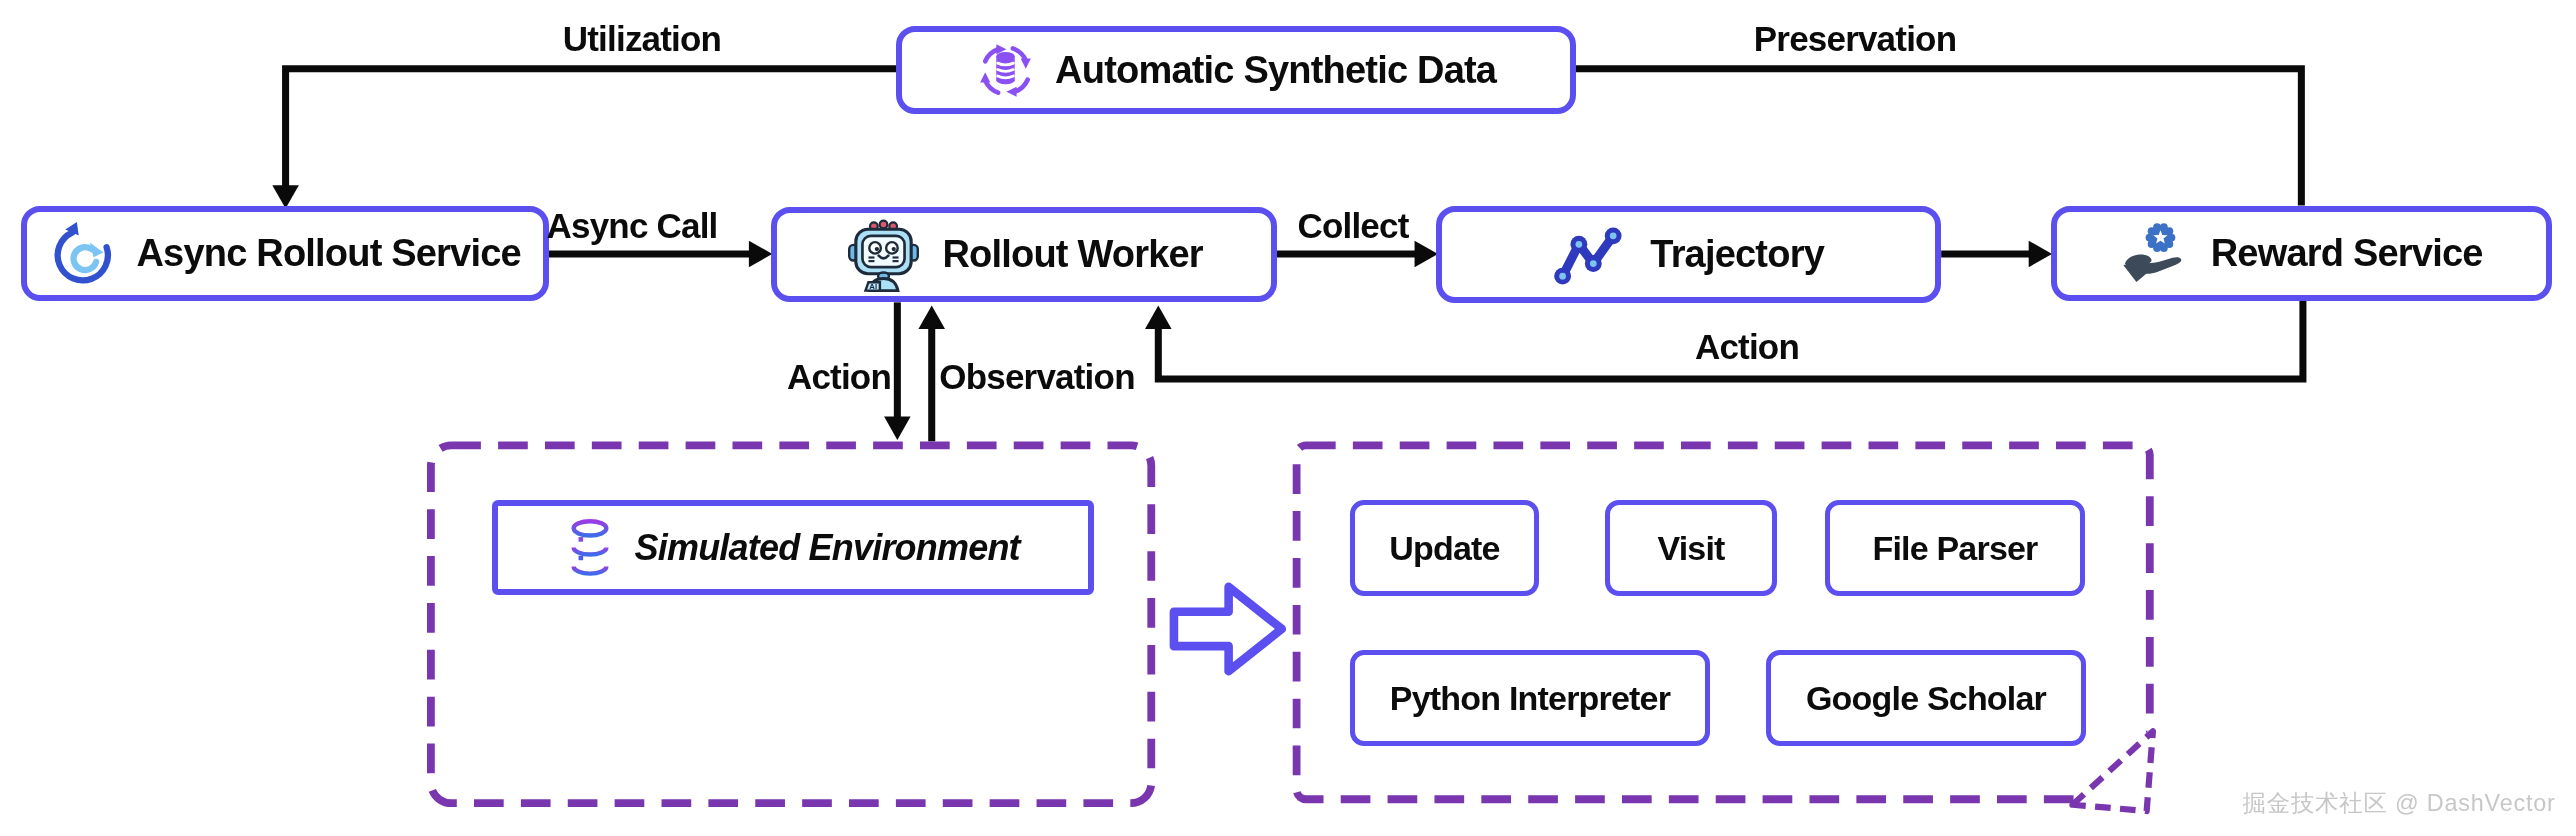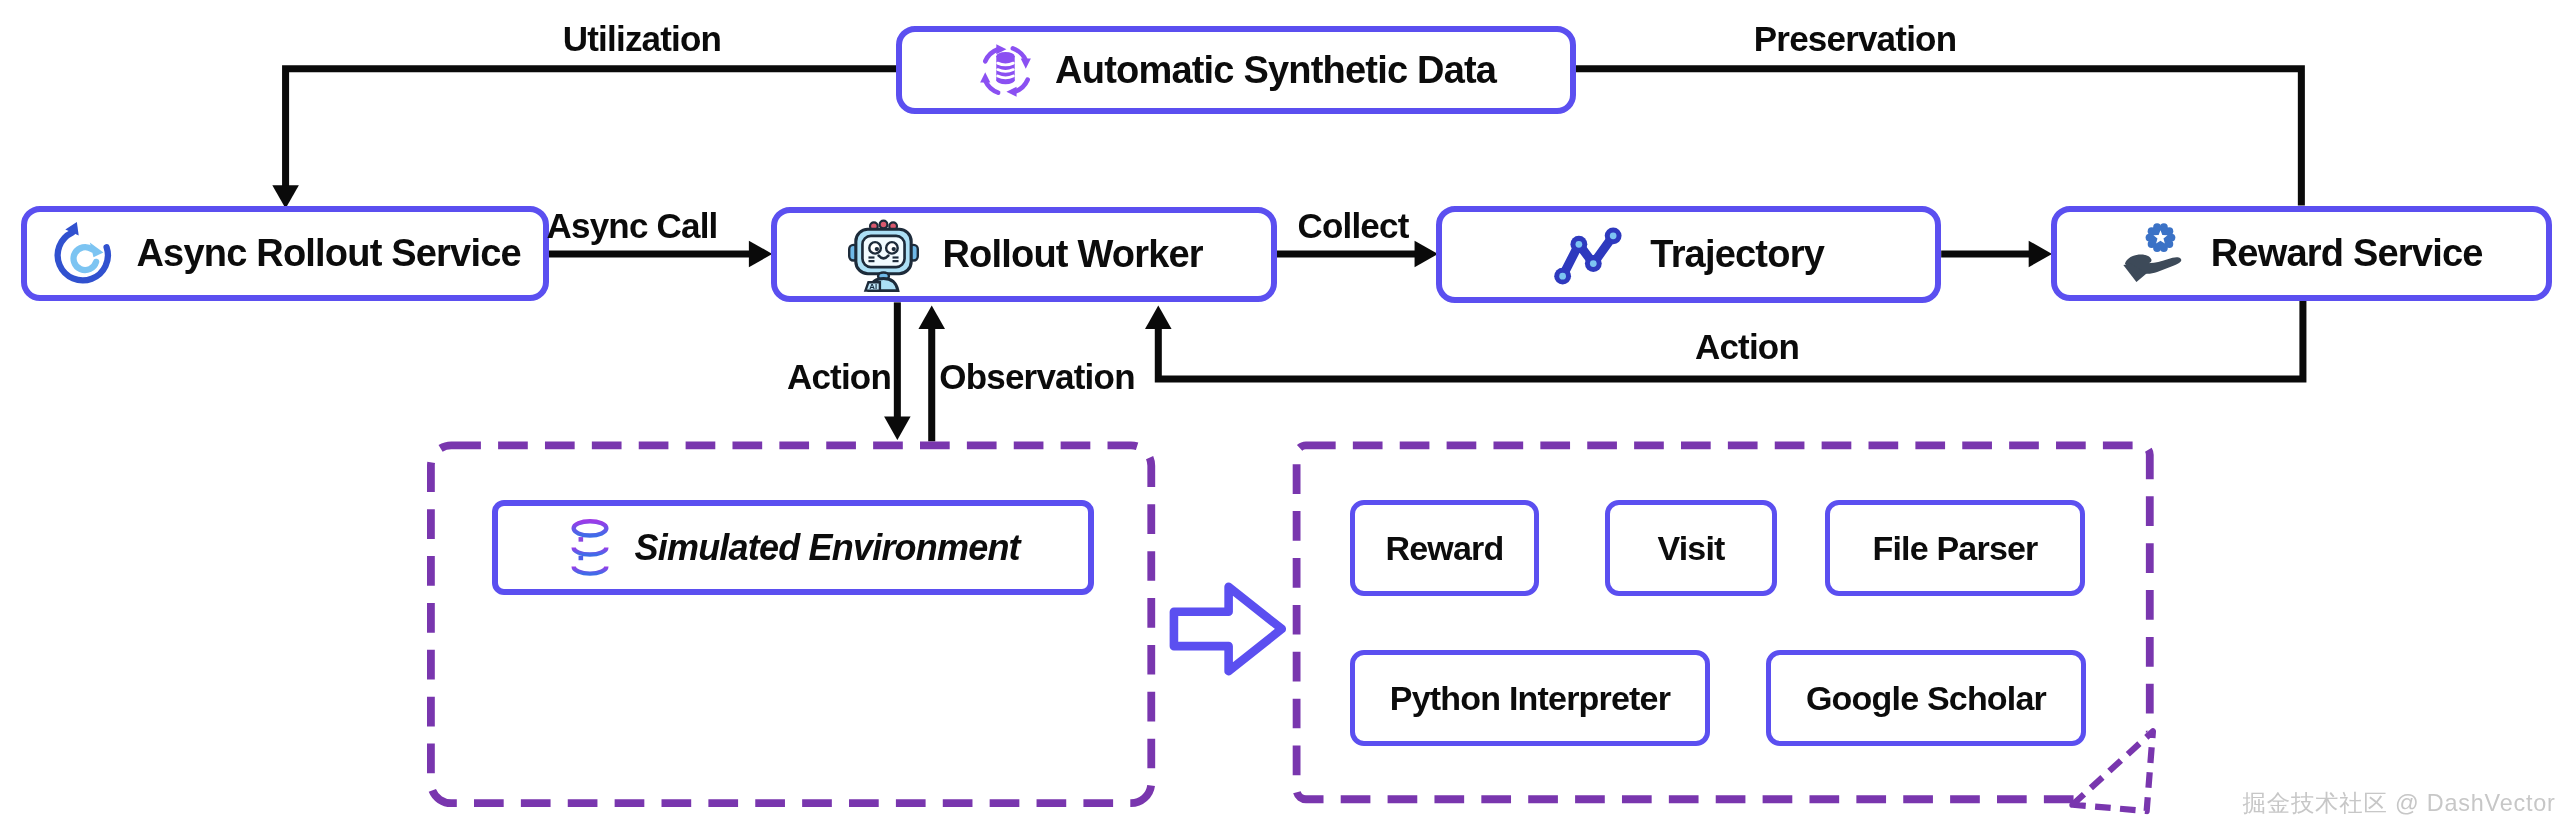--- a/index.html
+++ b/index.html
@@ -161,21 +161,21 @@
       </g>
       <polygon fill="#ffffff" points="37,10.2 38.7,14.65 43.47,14.9 39.76,17.9 41,22.5 37,19.9 33,22.5 34.24,17.9 30.53,14.9 35.3,14.65"></polygon>
       <path fill="#3d4a59" d="M4.5 41 C6 36 12 32.5 19 32.5 C24 32.5 27 34 28.5 36.5 C29.5 38.5 28 40.5 24.5 40.5
                L31 40 C36 39.5 42 37.5 48 35.5 C53 34 56.5 35.5 56 38 C55.6 40 52 41.5 47 43.5
                L34 48.5 C27 51 20 50.5 14.5 47.5 L8 44 Z"></path>
       <polygon fill="#3d4a59" points="3,42 15,57.5 24.5,49.5 10,41"></polygon>
     </svg>
     <span class="lbl">Reward Service</span>
   </div>
 
-  <div class="node env" style="left:492px;top:500px;width:602px;height:95px;border-radius:12px;">
+  <div class="node env" style="left:492px;top:500px;width:602px;height:95px;border-radius:6px;">
     <svg class="ic" viewBox="0 0 44 58" width="48" height="64">
       <defs>
         <linearGradient id="gDb" x1="0" y1="0" x2="0" y2="1">
           <stop offset="0" stop-color="#9b3be8"></stop>
             <stop offset="1" stop-color="#3e6ce8"></stop>
         </linearGradient>
       </defs>
       <g fill="none" stroke="url(#gDb)" stroke-width="4">
         <ellipse cx="22" cy="11" rx="15" ry="6.5"></ellipse>
         <path d="M7 11 V46"></path>
@@ -184,21 +184,21 @@
         <path d="M7 28.5 A15 6.5 0 0 0 37 28.5"></path>
       </g>
       <rect x="11.5" y="19" width="4.2" height="4.2" fill="#8b46e0"></rect>
       <rect x="11.5" y="36" width="4.2" height="4.2" fill="#4a5de8"></rect>
     </svg>
     <span class="lbl">Simulated Environment</span>
   </div>
 
 
   <div class="node tool" style="left:1350px;top:500px;width:189px;height:96px;">
-    <span class="lbl">Reward</span>
+    <span class="lbl">Update</span>
   </div>
   <div class="node tool" style="left:1605px;top:500px;width:172px;height:96px;">
     <span class="lbl">Visit</span>
   </div>
   <div class="node tool" style="left:1825px;top:500px;width:260px;height:96px;justify-content:center;">
     <span class="lbl">File Parser</span>
   </div>
   <div class="node tool" style="left:1350px;top:650px;width:360px;height:96px;">
     <span class="lbl">Python Interpreter</span>
   </div>

